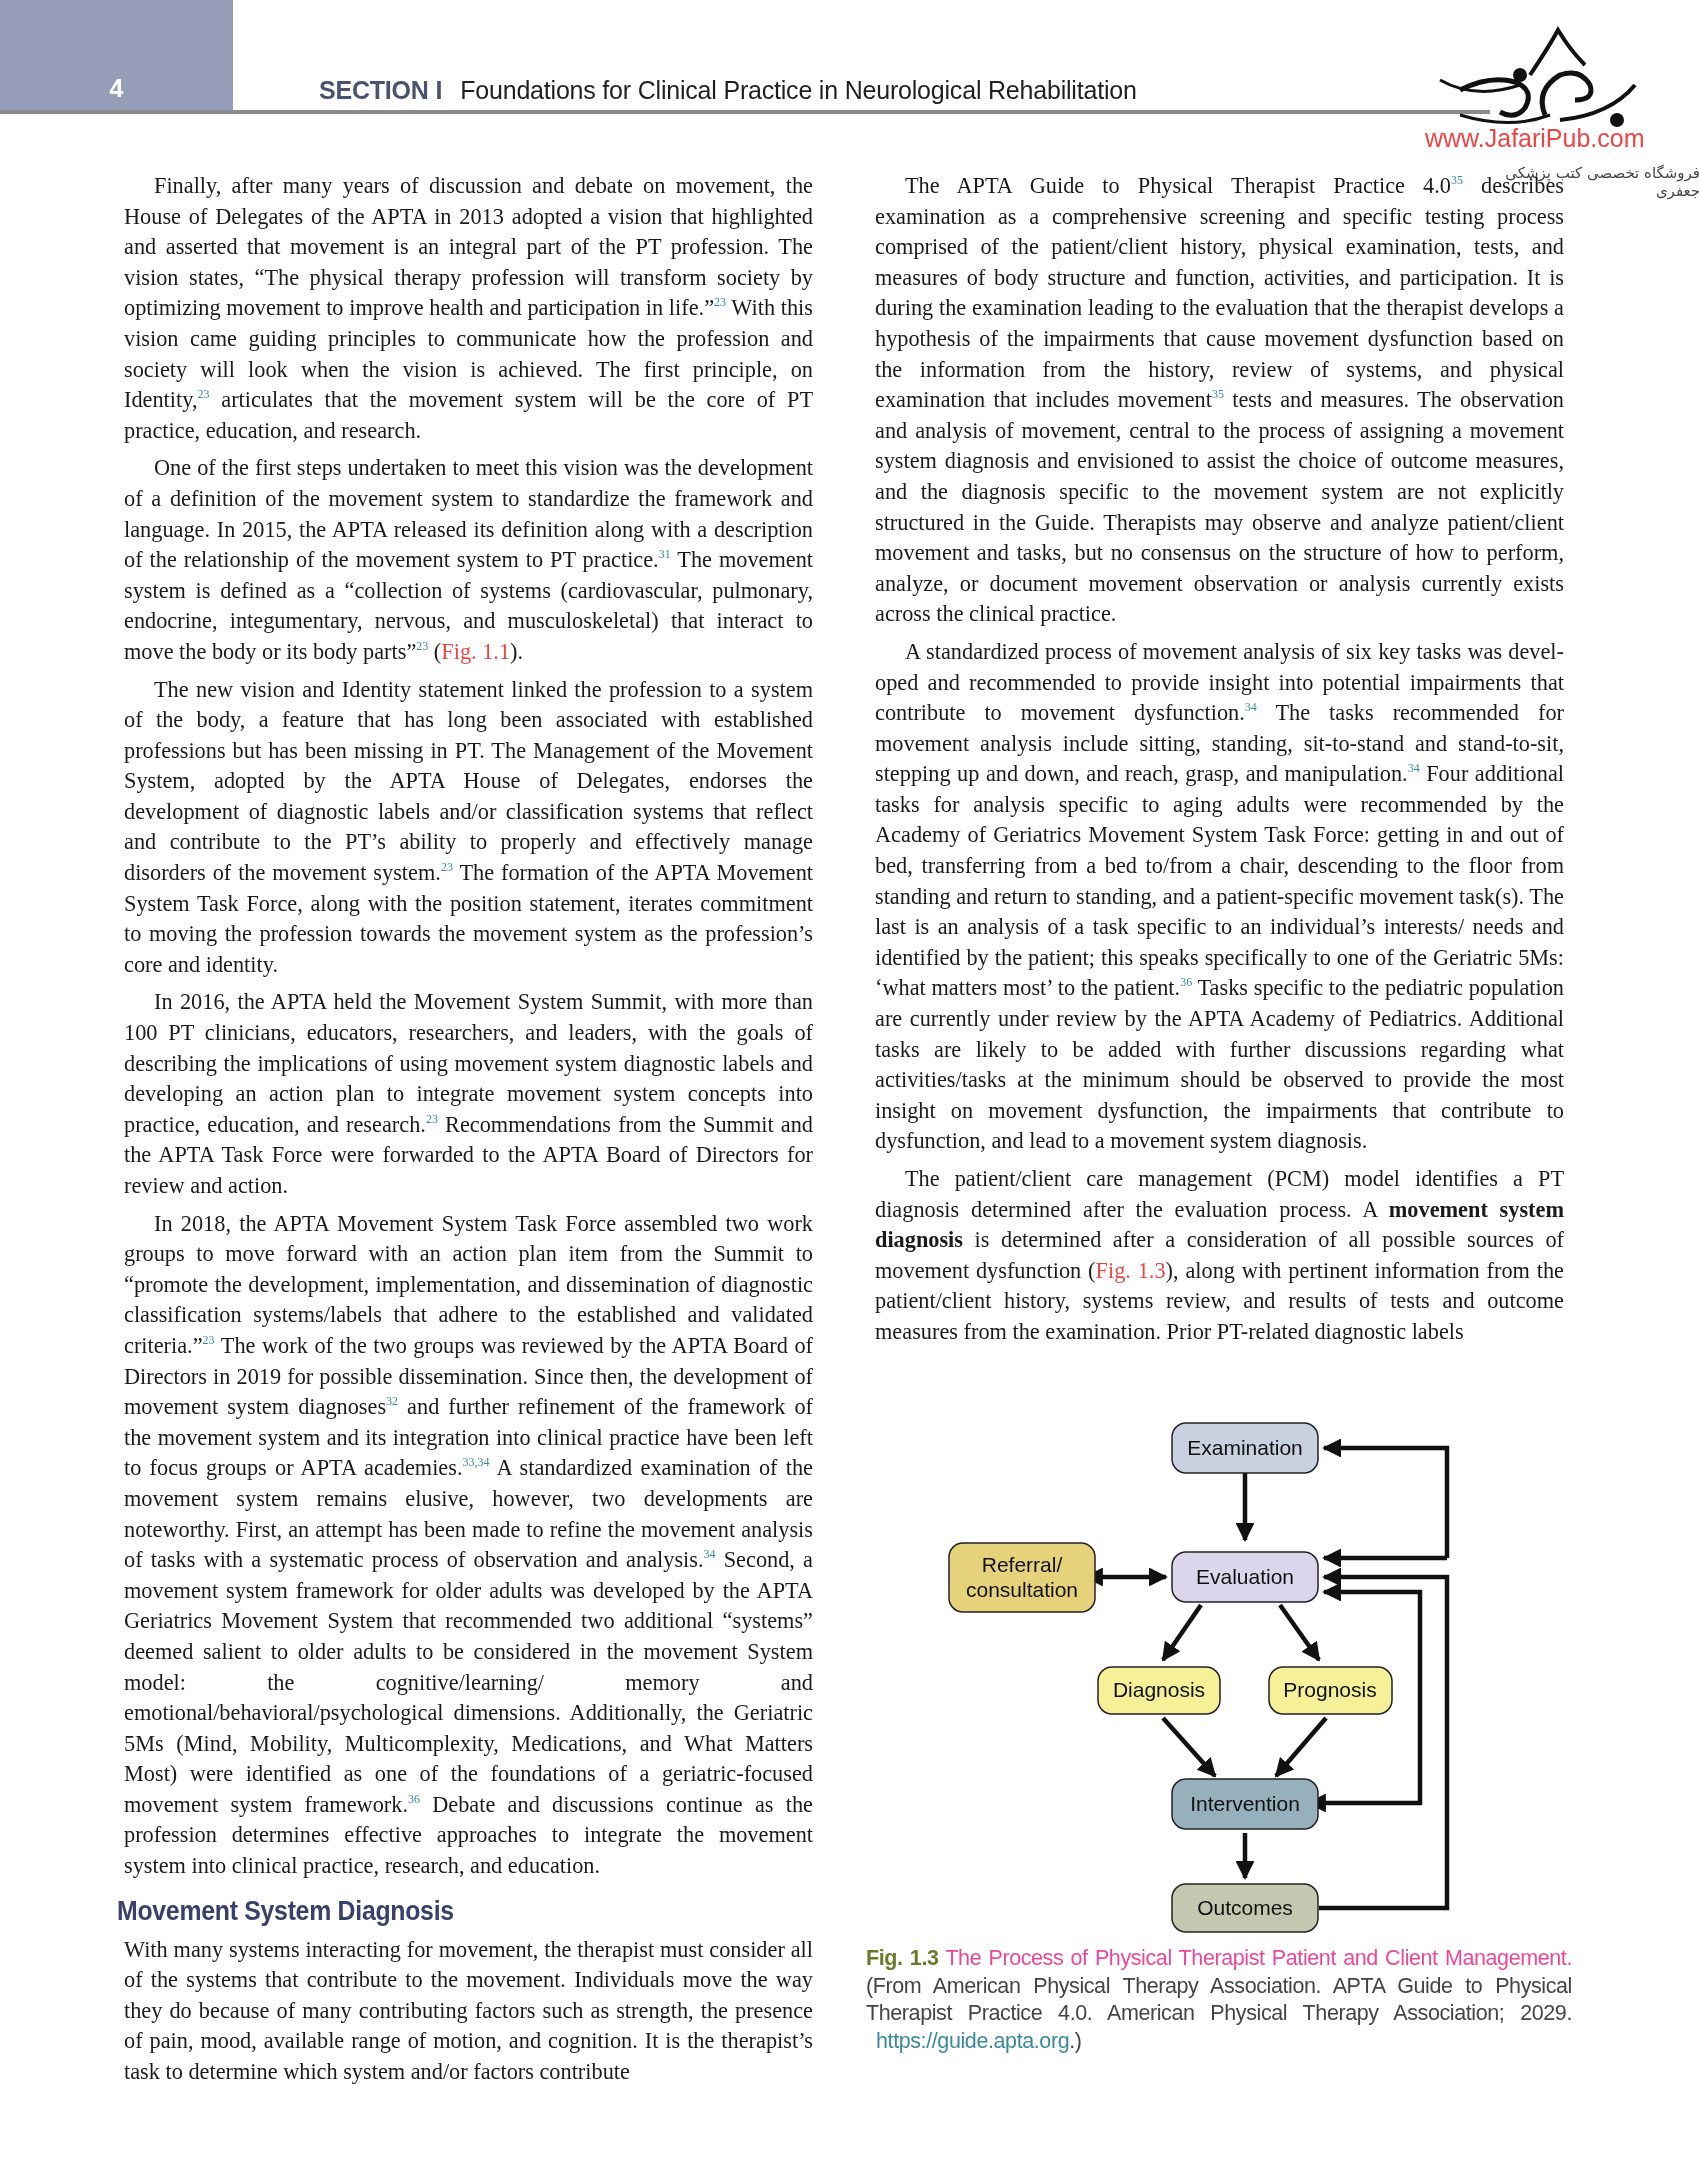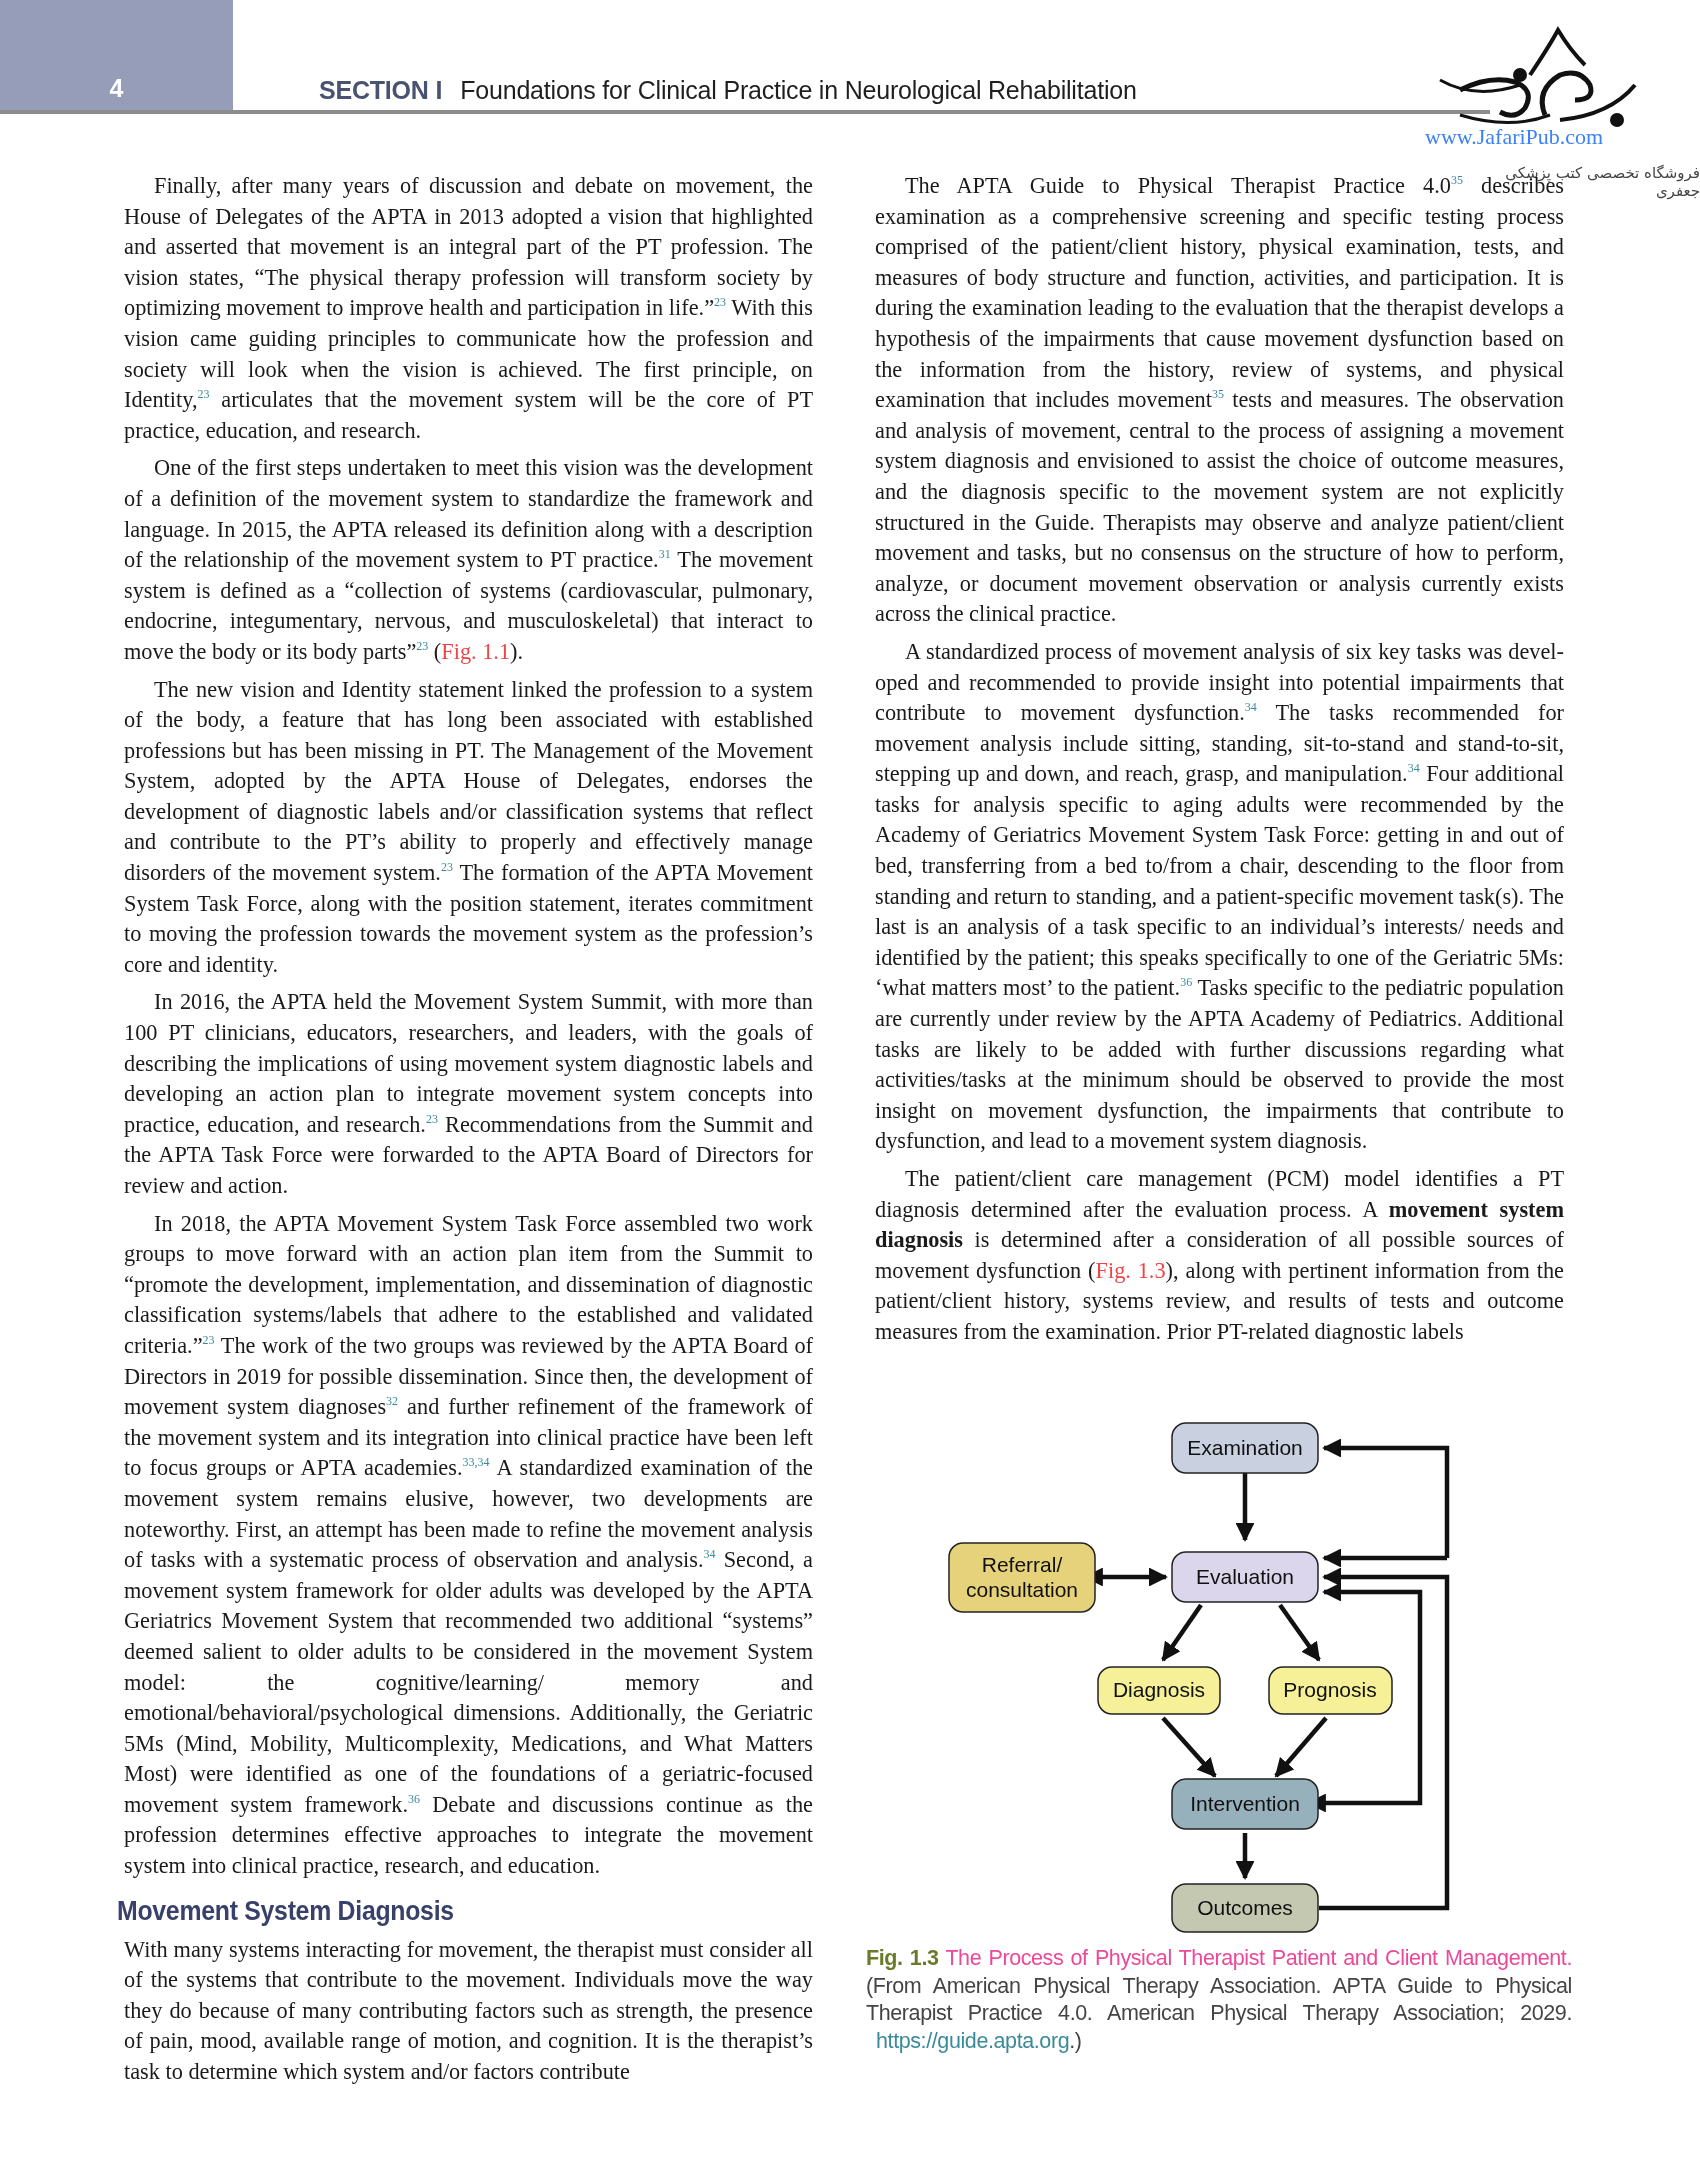--- a/index.html
+++ b/index.html
@@ -3,21 +3,21 @@
 <meta charset="utf-8">
 <style>
   html,body{margin:0;padding:0;background:#fff;}
   body{width:1700px;height:2175px;position:relative;overflow:hidden;font-family:"Liberation Serif","DejaVu Serif",serif;color:#1a1a1a;}
   .band{position:absolute;left:0;top:0;width:233px;height:110px;background:#959db9;}
   .pagenum{position:absolute;left:0;top:74px;width:233px;text-align:center;color:#fff;font-family:"Liberation Sans",sans-serif;font-weight:bold;font-size:25px;}
   .rule{position:absolute;left:0;top:110px;width:1490px;height:4px;background:#8c8c8c;}
   .running{position:absolute;left:276px;top:76px;font-family:"Liberation Sans",sans-serif;font-size:25px;color:#1f1f1f;white-space:nowrap;letter-spacing:-0.2px;margin-left:43px;}
   .running .sec{font-weight:bold;color:#4a5272;margin-right:18px;}
   .logo{position:absolute;left:1420px;top:20px;width:240px;height:110px;}
-  .logo-url{position:absolute;left:1425px;top:124px;font-family:Liberation Serif, serif;font-size:22px;color:#3b82f6;}
+  .logo-url{position:absolute;left:1425px;top:124px;font-family:Liberation Sans, sans-serif;font-size:25px;color:#ef4444;}
   .logo-fa{position:absolute;left:1500px;top:164px;font-family:"DejaVu Sans",sans-serif;font-size:15px;color:#444;direction:rtl;}
   .col{position:absolute;font-size:22.3px;line-height:30.6px;text-align:justify;hyphens:manual;}
   .col.left{left:117px;top:164px;width:703px;}
   .col.right{left:868px;top:164px;width:703px;}
   .col p{margin:7px;text-indent:30px;}
   .col p.noindent{text-indent:0;}
   sup{font-size:12px;color:#3a8a9a;line-height:0;vertical-align:9px;}
   .lnk{color:#ef4444;}
   b{font-weight:bold;}
   h2{margin:12px 0 4px 0;font-family:"Liberation Sans",sans-serif;font-size:27px;font-weight:bold;color:#39416a;line-height:34px;letter-spacing:-0.3px;transform:scaleX(0.92);transform-origin:left;}

